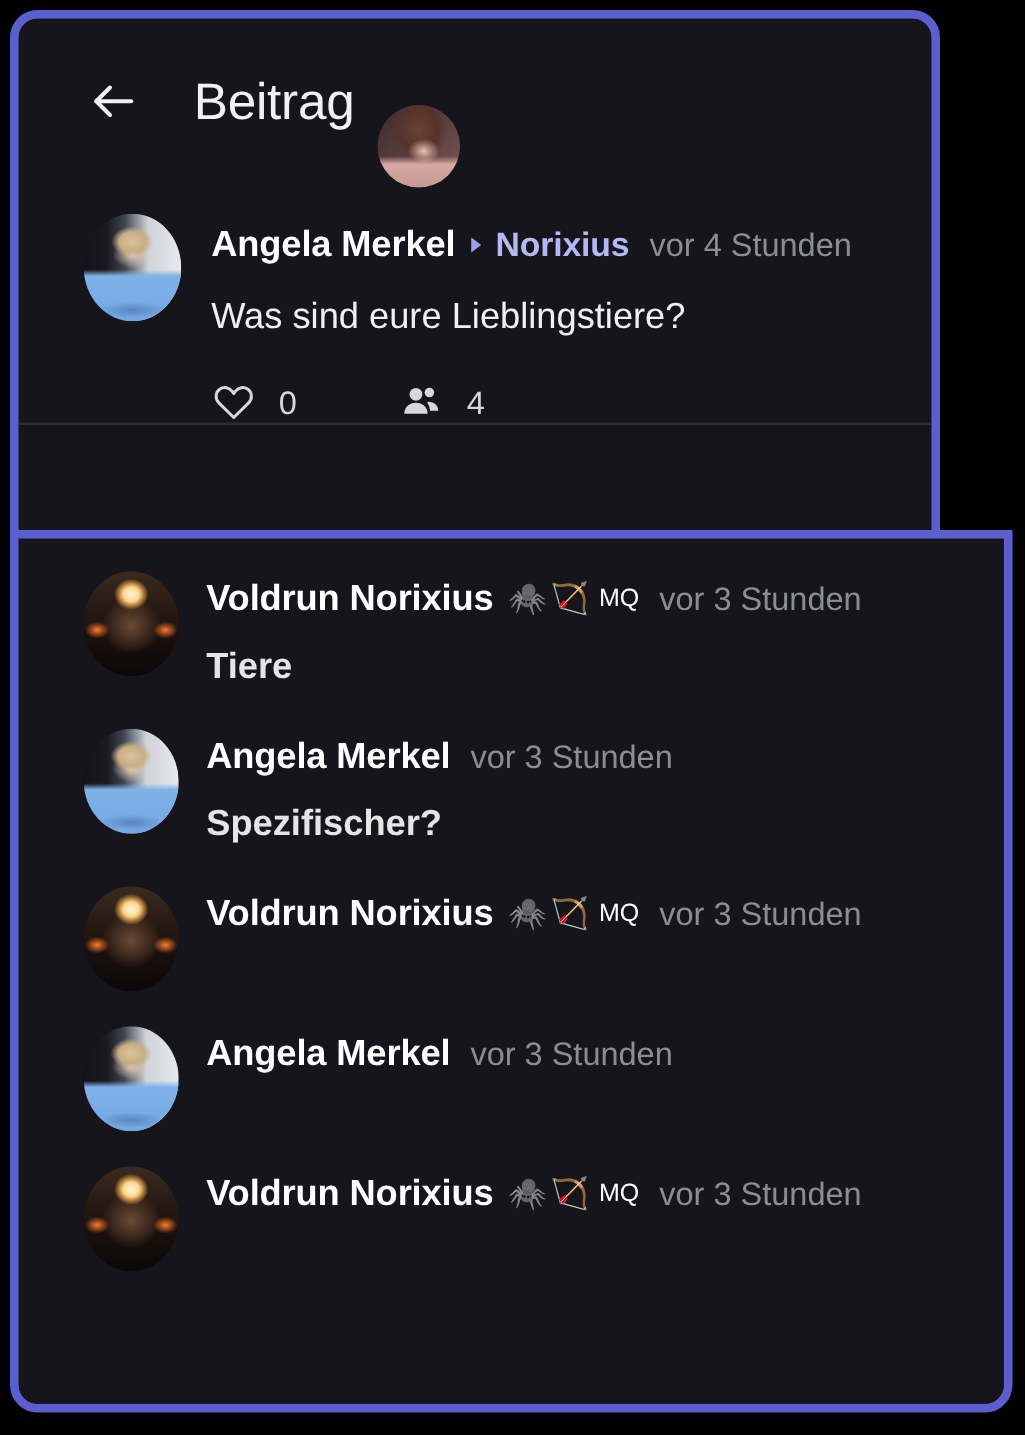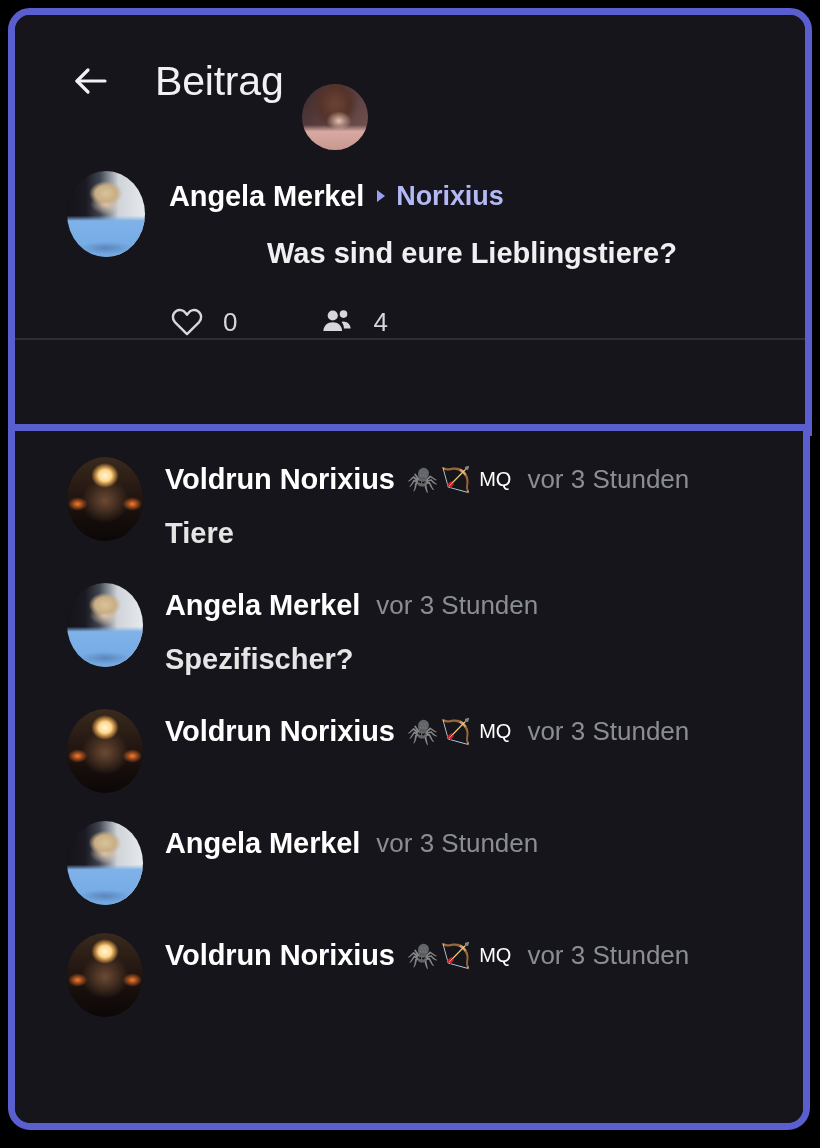--- a/index.html
+++ b/index.html
@@ -21,21 +21,21 @@
 
   
   .annot-box {
     position: absolute;
     border: 7px solid #5b5ece;
     background: #15151b;
   }
   #annot-top {
     left: 8px;
     top: 8px;
-    width: 804px;
+    width: 744px;
     height: 428px;
     border-radius: 22px 22px 0 0;
     border-bottom-width: 7px;
   }
   #annot-bottom {
     left: 8px;
     top: 424px;
     width: 802px;
     height: 706px;
     border-radius: 0 0 22px 22px;
@@ -144,24 +144,23 @@
   }
   .timestamp {
     color: #8b8d95;
     font-size: 26px;
     font-weight: 400;
     margin-left: 16px;
   }
   .post-text {
     color: #f0f0f2;
     font-size: 29px;
-    font-weight: 700;
+    font-weight: 400;
     margin-top: 22px;
     line-height: 1.28;
-    text-align: center;
   }
 
   
   .engagement {
     display: flex;
     align-items: center;
     margin-top: 32px;
     margin-left: 102px;
     gap: 0;
   }
@@ -306,20 +305,21 @@
       <div class="post">
         <div class="post-row">
           <div class="avatar avatar-post">
             <div class="av-img art-merkel"></div>
           </div>
           <div class="post-body">
             <div class="meta-line">
               <span class="author-name">Angela Merkel</span>
               <span class="sep-tri"></span>
               <span class="group-link">Norixius</span>
+              <span class="timestamp">vor 4 Stunden</span>
             </div>
             <div class="post-text">Was sind eure Lieblingstiere?</div>
           </div>
         </div>
 
         <div class="engagement">
           <div class="eng-item">
             <span class="eng-icon">
               <svg width="34" height="34" viewBox="0 0 24 24" fill="none" aria-hidden="true">
                 <path d="M12 20.5 L3.6 12.2 C1.3 9.9 1.6 6.2 4.2 4.4 C6.4 2.9 9.4 3.5 11 5.6 L12 6.9

